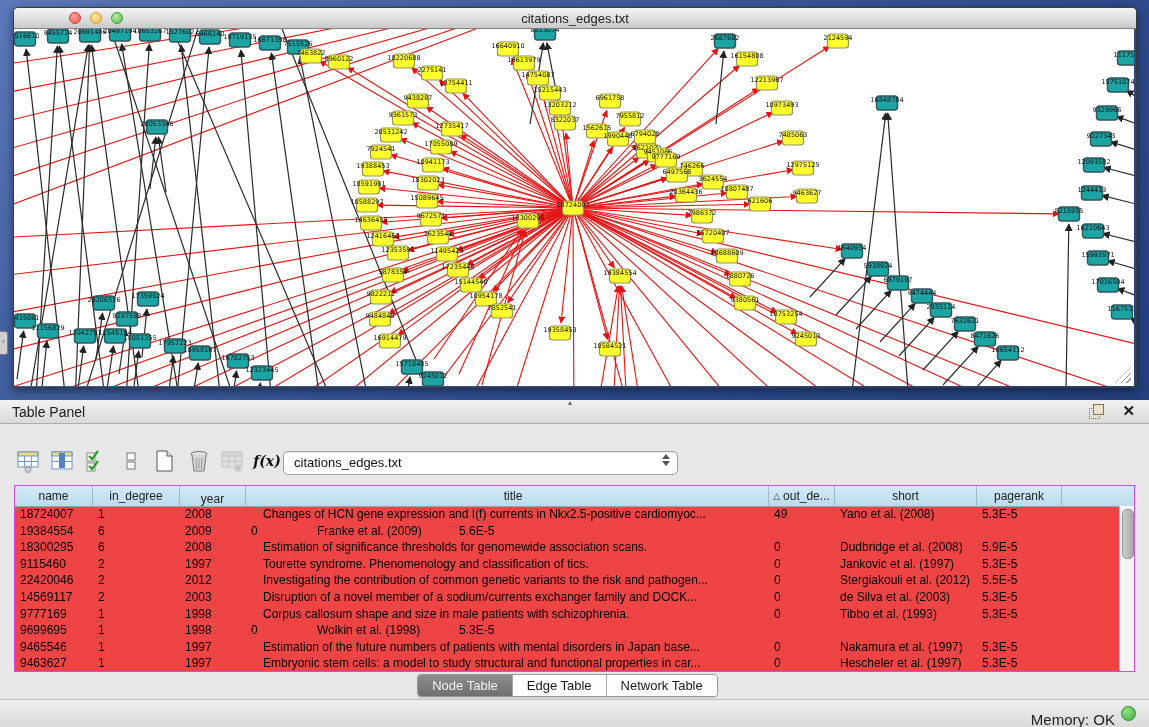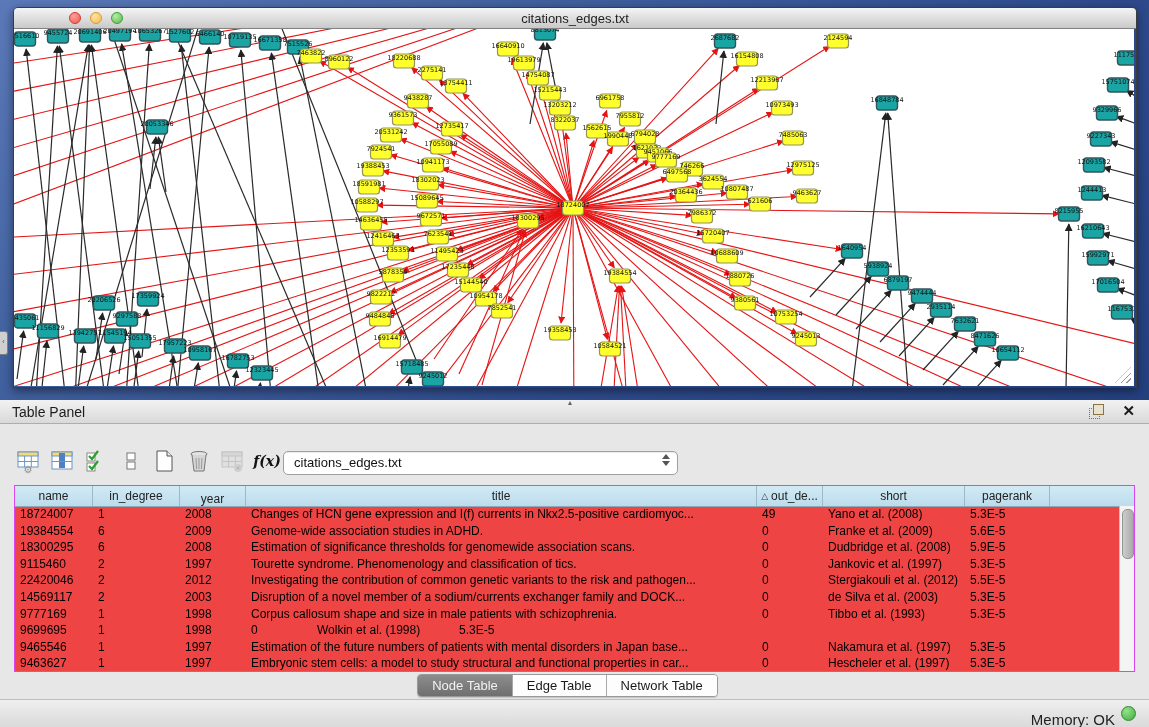--- a/index.html
+++ b/index.html
@@ -54,21 +54,21 @@
   #combo .arrows .up{width:0;height:0;border-left:4px solid transparent;border-right:4px solid transparent;border-bottom:5px solid #555;}
   #combo .arrows .dn{width:0;height:0;border-left:4px solid transparent;border-right:4px solid transparent;border-top:5px solid #555;}
 
   #data-table{position:absolute;left:14px;top:85px;width:1121px;height:187px;
     border:1px solid #d946ef;background:#ef4444;box-sizing:border-box;overflow:hidden;}
   #thead{display:flex;height:20px;background:linear-gradient(#d2eaf5,#bcdcec);
     border-bottom:1px solid #8fa8b5;font-size:12px;color:#222;}
   .hcell{box-sizing:border-box;border-right:1px solid #9db8c6;display:flex;
     align-items:center;justify-content:center;white-space:nowrap;overflow:hidden;}
   .hfill{flex:1;border-right:none;}
-  .c0{flex:0 0 78px;} .c1{flex:0 0 87px;align-items:center;} .c2{flex:0 0 66px;align-items:flex-end;} .c3{flex:0 0 511px;}
+  .c0{flex:0 0 78px;} .c1{flex:0 0 87px;align-items:center;} .c2{flex:0 0 66px;align-items:flex-end;} .c3{flex:0 0 511px;margin-left:12px;}
   .c4{flex:0 0 66px;} .c5{flex:0 0 142px;} .c6{flex:0 0 85px;}
   .sort-tri{font-size:9px;margin-right:3px;color:#3a3a3a;}
   #tbody{position:absolute;left:0;top:20px;right:15px;bottom:0;overflow:hidden;}
   .trow{display:flex;height:16.6px;font-size:12px;color:#000;}
   .cell{box-sizing:border-box;padding:1px 0 0 5px;white-space:nowrap;overflow:hidden;}
   #vscroll{position:absolute;right:0;top:20px;bottom:0;width:15px;background:#f4f4f4;
     border-left:1px solid #c4c4c4;box-sizing:border-box;}
   #vthumb{position:absolute;left:2px;top:3px;width:10px;height:48px;border-radius:5px;
     background:linear-gradient(90deg,#cdcdcd,#a9a9a9);border:1px solid #939393;}
 
@@ -866,21 +866,20 @@
           <div class="cell c2">2008</div>
           <div class="cell c3">Changes of HCN gene expression and I(f) currents in Nkx2.5-positive cardiomyoc...</div>
           <div class="cell c4">49</div>
           <div class="cell c5">Yano et al. (2008)</div>
           <div class="cell c6">5.3E-5</div>
         </div>
         <div class="trow">
           <div class="cell c0">19384554</div>
           <div class="cell c1">6</div>
           <div class="cell c2">2009</div>
-          <div class="cell c3">Genome-wide association studies in ADHD.</div>
           <div class="cell c4">0</div>
           <div class="cell c5">Franke et al. (2009)</div>
           <div class="cell c6">5.6E-5</div>
         </div>
         <div class="trow">
           <div class="cell c0">18300295</div>
           <div class="cell c1">6</div>
           <div class="cell c2">2008</div>
           <div class="cell c3">Estimation of significance thresholds for genomewide association scans.</div>
           <div class="cell c4">0</div>

